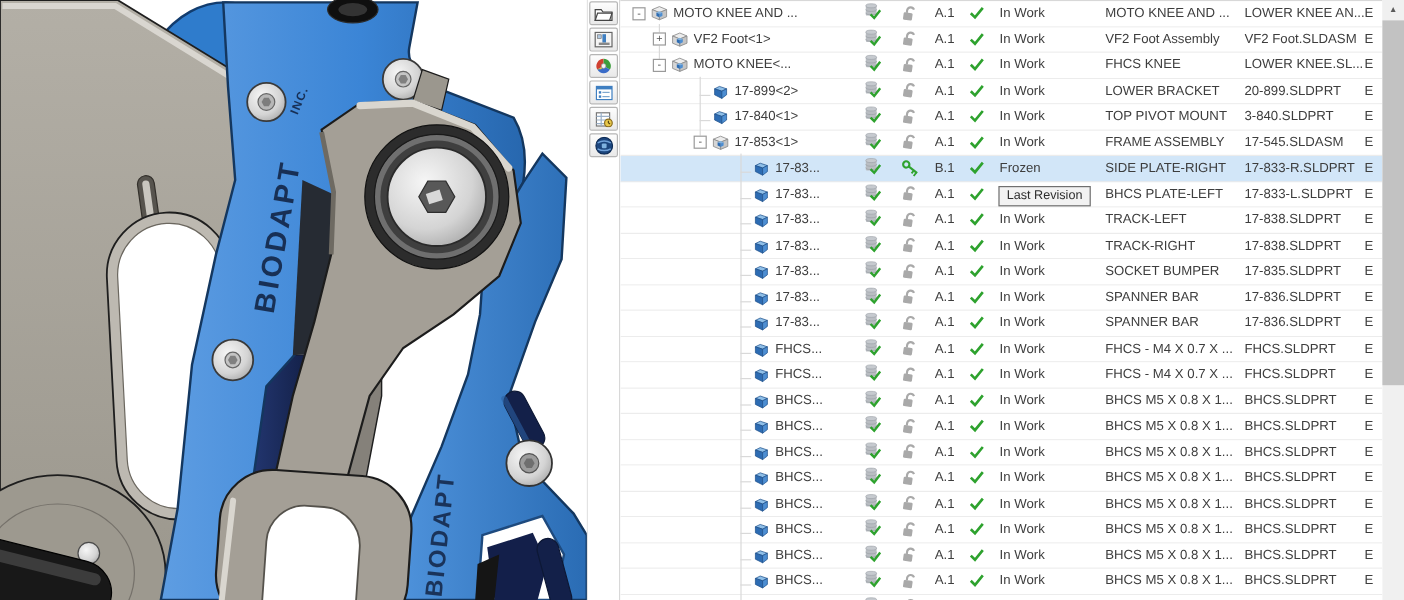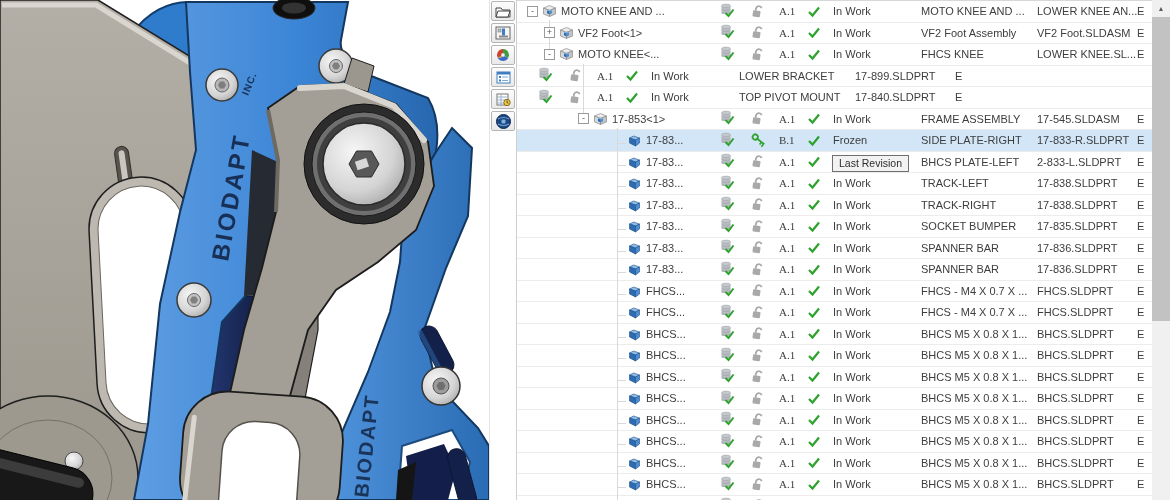--- a/index.html
+++ b/index.html
@@ -16,21 +16,21 @@
   .tool-btn svg{display:block;}
 
   
   #table{position:absolute;left:517px;top:0;width:635px;height:500px;background:#fff;border-top:1px solid #d8d8d8;overflow:hidden;}
   .row{display:flex;align-items:center;height:21.5px;box-sizing:border-box;border-bottom:1px solid #ececec;position:relative;background:#fff;cursor:default;}
   .row.selected{background:#d2e6f8;}
   .cell{white-space:nowrap;overflow:hidden;flex:none;box-sizing:border-box;}
   .tree{width:182px;display:flex;align-items:center;position:relative;z-index:2;}
   .c-db{width:44px;text-align:center;padding-left:12px;}
   .c-lock{width:36px;padding-left:8px;}
-  .c-rev{width:28px;font-family:Liberation Serif, serif;}
+  .c-rev{width:28px;}
   .c-chk{width:26px;padding-top:2px;}
   .c-state{width:88px;}
   .c-desc{width:116px;}
   .c-file{width:100px;}
   .c-extra{width:15px;}
   .indent{display:inline-block;height:1px;flex:none;}
   .expander{display:inline-flex;flex:none;width:11px;height:11px;margin-right:4px;border:1px solid #9a9a9a;background:#fff;
             box-sizing:border-box;align-items:center;justify-content:center;font-size:9px;line-height:9px;color:#555;z-index:3;}
   .expander.empty{border:none;background:transparent;color:transparent;}
   .node-icon{display:inline-block;width:15px;height:14px;margin-right:4px;flex:none;}
@@ -392,20 +392,34 @@
       <svg width="14" height="13" viewBox="0 0 14 13">
               <path d="M2,7 L5.5,10.5 L12,2.5" fill="none" stroke="#2ea22e" stroke-width="2.2"></path>
             </svg>
     </div>
     <div class="cell c-state">In Work</div>
     <div class="cell c-desc">FHCS KNEE</div>
     <div class="cell c-file">LOWER KNEE.SL...</div>
     <div class="cell c-extra">E</div>
   </div>
         <div class="row icon-part lock-unlocked">
+    <div class="cell tree">
+      <span class="indent" style="width: 61px;"></span>
+      <span class="expander empty"></span>
+      <span class="node-icon">
+
+        <svg class="ic-part" width="15" height="14" viewBox="0 0 14 14">
+          <path d="M2,5 L6,3 L12,5 L8,7 Z" fill="#8fbfe8" stroke="#1d4f8a" stroke-width="0.6"></path>
+          <path d="M2,5 L2,10 L8,13 L8,7 Z" fill="#2d6cb3" stroke="#1d4f8a" stroke-width="0.6"></path>
+          <path d="M8,7 L12,5 L12,10 L8,13 Z" fill="#4d8ed2" stroke="#1d4f8a" stroke-width="0.6"></path>
+        </svg>
+      </span>
+      <span class="nm">17-899&lt;2&gt;</span>
+    <span class="stub" style="left: 66px;"></span>
+          </div>
     <div class="cell c-db">
       <svg width="15" height="15" viewBox="0 0 15 15">
         <rect x="1.5" y="2.5" width="9" height="8.5" rx="1" fill="#b9bdc2"></rect>
         <ellipse cx="6" cy="2.8" rx="4.5" ry="1.7" fill="#c6cacf" stroke="#9aa0a6" stroke-width="0.5"></ellipse>
         <path d="M1.5,5.8 a4.5,1.7 0 0 0 9,0" fill="none" stroke="#9aa0a6" stroke-width="0.6"></path>
         <path d="M1.5,8.6 a4.5,1.7 0 0 0 9,0" fill="none" stroke="#9aa0a6" stroke-width="0.6"></path>
         <path d="M5.5,10 L8.5,13 L13.5,6.5" fill="none" stroke="#2ea22e" stroke-width="2"></path>
       </svg>
     </div>
     <div class="cell c-lock">
@@ -418,24 +432,38 @@
 
     </div>
     <div class="cell c-rev">A.1</div>
     <div class="cell c-chk">
       <svg width="14" height="13" viewBox="0 0 14 13">
               <path d="M2,7 L5.5,10.5 L12,2.5" fill="none" stroke="#2ea22e" stroke-width="2.2"></path>
             </svg>
     </div>
     <div class="cell c-state">In Work</div>
     <div class="cell c-desc">LOWER BRACKET</div>
-    <div class="cell c-file">17-899.SLDPRT</div>
-    <div class="cell c-extra">E</div>
-  </div>
-        <div class="row icon-part lock-unlocked">
+    <div class="cell c-file">20-899.SLDPRT</div>
+    <div class="cell c-extra">E</div>
+  </div>
+        <div class="row icon-part lock-unlocked">
+    <div class="cell tree">
+      <span class="indent" style="width: 61px;"></span>
+      <span class="expander empty"></span>
+      <span class="node-icon">
+
+        <svg class="ic-part" width="15" height="14" viewBox="0 0 14 14">
+          <path d="M2,5 L6,3 L12,5 L8,7 Z" fill="#8fbfe8" stroke="#1d4f8a" stroke-width="0.6"></path>
+          <path d="M2,5 L2,10 L8,13 L8,7 Z" fill="#2d6cb3" stroke="#1d4f8a" stroke-width="0.6"></path>
+          <path d="M8,7 L12,5 L12,10 L8,13 Z" fill="#4d8ed2" stroke="#1d4f8a" stroke-width="0.6"></path>
+        </svg>
+      </span>
+      <span class="nm">17-840&lt;1&gt;</span>
+    <span class="stub" style="left: 66px;"></span>
+          </div>
     <div class="cell c-db">
       <svg width="15" height="15" viewBox="0 0 15 15">
         <rect x="1.5" y="2.5" width="9" height="8.5" rx="1" fill="#b9bdc2"></rect>
         <ellipse cx="6" cy="2.8" rx="4.5" ry="1.7" fill="#c6cacf" stroke="#9aa0a6" stroke-width="0.5"></ellipse>
         <path d="M1.5,5.8 a4.5,1.7 0 0 0 9,0" fill="none" stroke="#9aa0a6" stroke-width="0.6"></path>
         <path d="M1.5,8.6 a4.5,1.7 0 0 0 9,0" fill="none" stroke="#9aa0a6" stroke-width="0.6"></path>
         <path d="M5.5,10 L8.5,13 L13.5,6.5" fill="none" stroke="#2ea22e" stroke-width="2"></path>
       </svg>
     </div>
     <div class="cell c-lock">
@@ -448,21 +476,21 @@
 
     </div>
     <div class="cell c-rev">A.1</div>
     <div class="cell c-chk">
       <svg width="14" height="13" viewBox="0 0 14 13">
               <path d="M2,7 L5.5,10.5 L12,2.5" fill="none" stroke="#2ea22e" stroke-width="2.2"></path>
             </svg>
     </div>
     <div class="cell c-state">In Work</div>
     <div class="cell c-desc">TOP PIVOT MOUNT</div>
-    <div class="cell c-file">17-840.SLDPRT</div>
+    <div class="cell c-file">3-840.SLDPRT</div>
     <div class="cell c-extra">E</div>
   </div>
         <div class="row icon-assembly lock-unlocked">
     <div class="cell tree">
       <span class="indent" style="width: 61px;"></span>
       <span class="expander">-</span>
       <span class="node-icon">
         <svg class="ic-assembly" width="15" height="14" viewBox="0 0 14 14">
           <path d="M1,4 L7,1.5 L13,4 L7,6.5 Z" fill="#ececec" stroke="#8a8a8a" stroke-width="0.7"></path>
           <path d="M1,4 L1,10 L7,12.5 L7,6.5 Z" fill="#d6d6d6" stroke="#8a8a8a" stroke-width="0.7"></path>
@@ -584,21 +612,21 @@
 
     </div>
     <div class="cell c-rev">A.1</div>
     <div class="cell c-chk">
       <svg width="14" height="13" viewBox="0 0 14 13">
               <path d="M2,7 L5.5,10.5 L12,2.5" fill="none" stroke="#2ea22e" stroke-width="2.2"></path>
             </svg>
     </div>
     <div class="cell c-state">In Work</div>
     <div class="cell c-desc">BHCS PLATE-LEFT</div>
-    <div class="cell c-file">2-833-L.SLDPRT</div>
+    <div class="cell c-file">17-833-L.SLDPRT</div>
     <div class="cell c-extra">E</div>
   </div>
         <div class="row icon-part lock-unlocked">
     <div class="cell tree">
       <span class="indent" style="width: 95px;"></span>
       <span class="expander empty"></span>
       <span class="node-icon">
 
         <svg class="ic-part" width="15" height="14" viewBox="0 0 14 14">
           <path d="M2,5 L6,3 L12,5 L8,7 Z" fill="#8fbfe8" stroke="#1d4f8a" stroke-width="0.6"></path>

